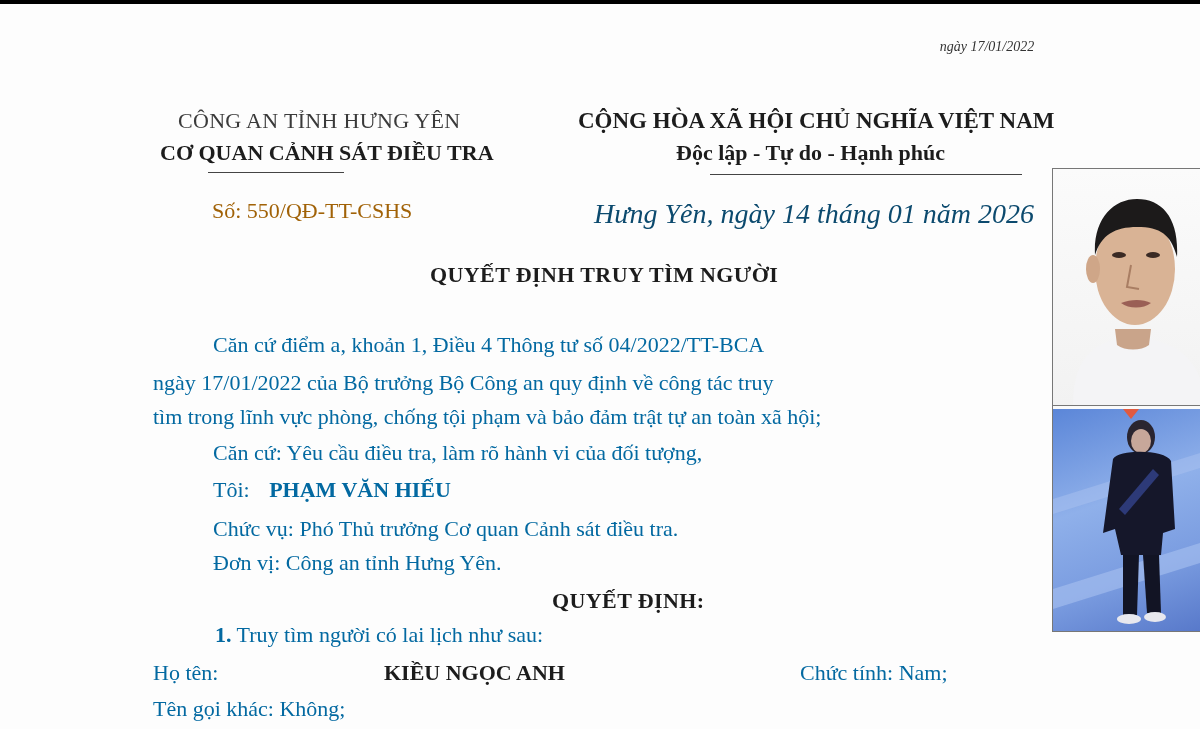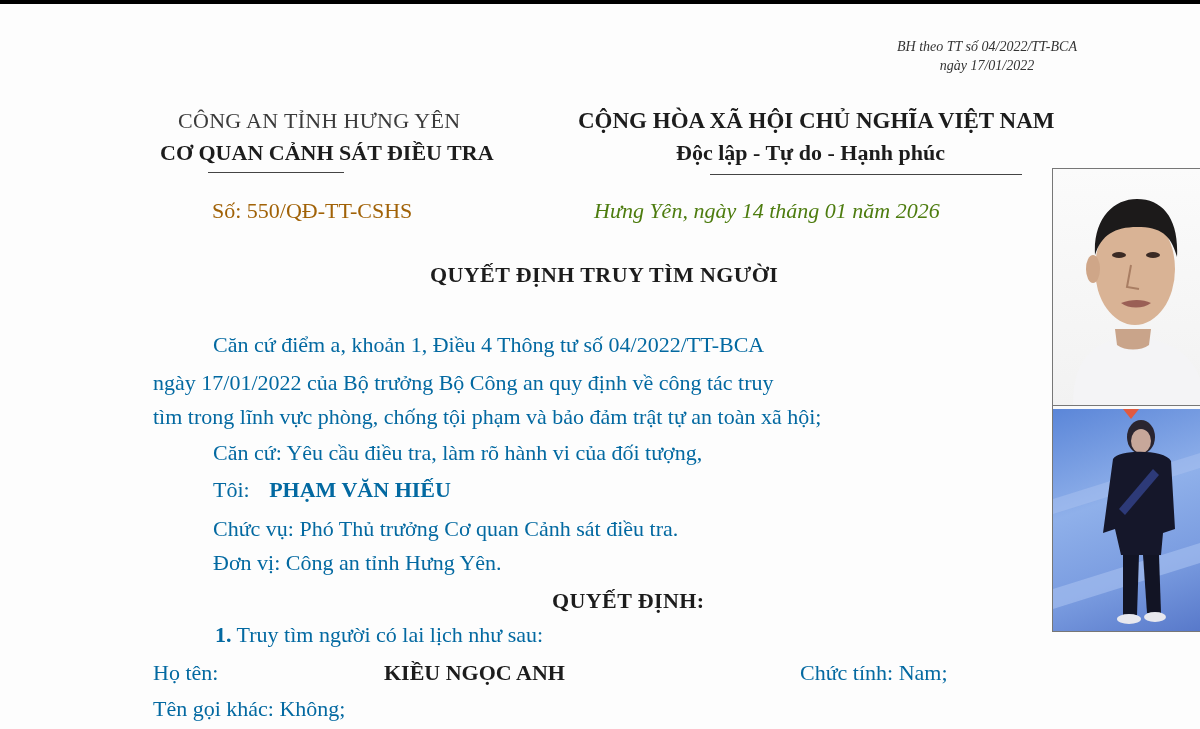--- a/index.html
+++ b/index.html
@@ -11,21 +11,21 @@
     }
     .topbar { position: absolute; left: 0; top: 0; width: 1200px; height: 4px; background: #000; }
     .abs { position: absolute; white-space: nowrap; }
     .form-note { font-style: italic; font-size: 14px; color: #333; text-align: center; }
     .agency { font-size: 22px; color: #3a3a3a; letter-spacing: 0.3px; }
     .agency-bold { font-size: 22px; font-weight: bold; }
     .nation { font-size: 23px; font-weight: bold; }
     .motto { font-size: 22px; font-weight: bold; }
     .uline { position: absolute; height: 1px; background: #444; }
     .docno { font-size: 22px; color: #a16207; }
-    .place-date { font-size: 22px; font-style: italic; color: #4d7c0f; }
+    .place-date { font-size: 28px; font-style: italic; color: #0c4a6e; }
     .title { font-size: 22px; font-weight: bold; letter-spacing: 0.4px; }
     .body-line { font-size: 22px; color: #0369a1; }
     .bold-name { font-weight: bold; font-size: 22px; }
     .photo-frame {
       position: absolute; left: 1052px; top: 168px; width: 160px; height: 462px;
       border: 1.5px solid #777; background: #fafafa; overflow: hidden;
     }
     .photo1 {
       position: absolute; left: 0; top: 0; width: 100%; height: 236px;
       background: linear-gradient(#fbfbfb, #f2f2f2);
@@ -35,21 +35,20 @@
       position: absolute; left: 0; top: 240px; width: 100%; height: 222px;
       background: linear-gradient(160deg, #5b86d8 0%, #8fb0ea 40%, #7a9ce0 70%, #5677c9 100%);
     }
   </style>
 </head>
 <body>
 
 <div class="topbar"></div>
 
 <div class="abs form-note" style="left:872px; top:36px; width:230px;">
-  <div style="margin-top:3px;">BH theo TT số 04/2022/TT-BCA</div>
   <div style="margin-top:3px;">ngày 17/01/2022</div>
 </div>
 
 <div class="abs agency" style="left:178px; top:108px;">CÔNG AN TỈNH HƯNG YÊN</div>
 <div class="abs agency-bold" style="left:160px; top:140px;">CƠ QUAN CẢNH SÁT ĐIỀU TRA</div>
 <div class="uline" style="left:208px; top:172px; width:136px;"></div>
 
 <div class="abs nation" style="left:578px; top:108px;">CỘNG HÒA XÃ HỘI CHỦ NGHĨA VIỆT NAM</div>
 <div class="abs motto" style="left:676px; top:140px;">Độc lập - Tự do - Hạnh phúc</div>
 <div class="uline" style="left:710px; top:174px; width:312px;"></div>

